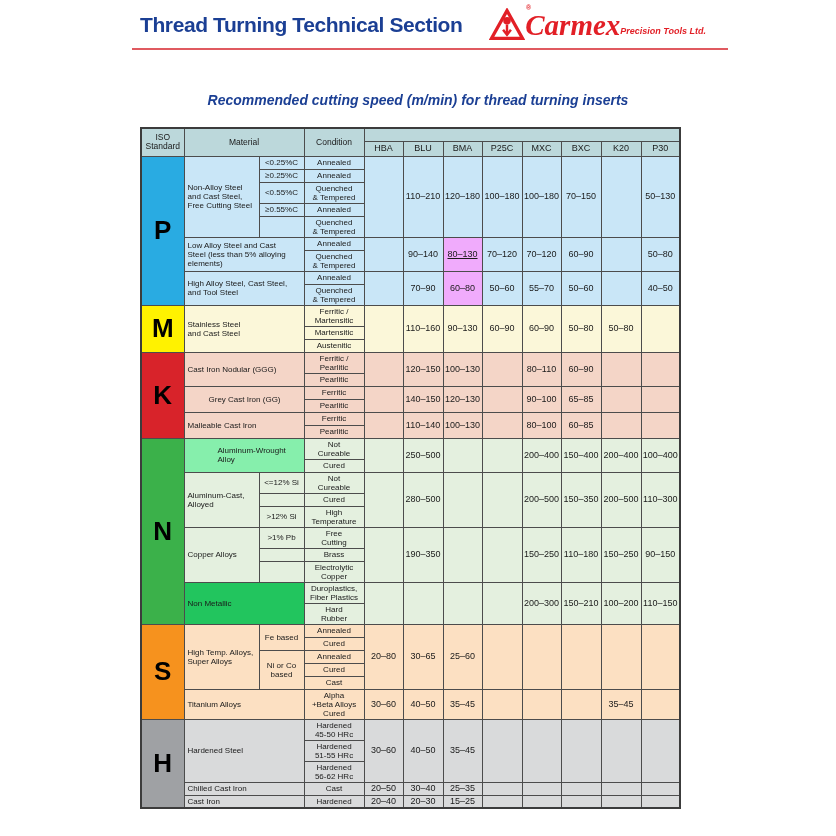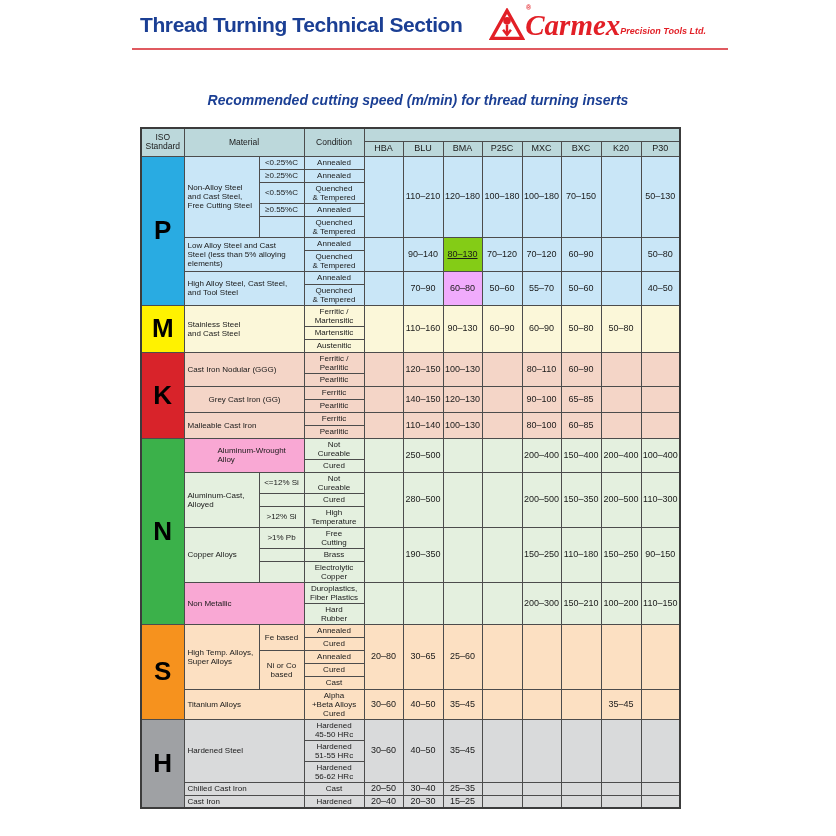--- a/index.html
+++ b/index.html
@@ -139,21 +139,21 @@
           <td class="cond" style="background: rgb(201, 230, 247);">Quenched
 &amp; Tempered</td>
         </tr>
         <tr>
           <td rowspan="2" colspan="2" class="mat" style="background: rgb(201, 230, 247);">Low Alloy Steel and Cast
 Steel (less than 5% alloying
 elements)</td>
           <td class="cond" style="background: rgb(201, 230, 247);">Annealed</td>
           <td rowspan="2" class="val" style="background: rgb(201, 230, 247);"></td>
           <td rowspan="2" class="val" style="background: rgb(201, 230, 247);">90–140</td>
-          <td rowspan="2" class="val" style="background: #84cc16; text-decoration: underline;">80–130</td>
+          <td rowspan="2" class="val" style="background: #f0abfc; text-decoration: underline;">80–130</td>
           <td rowspan="2" class="val" style="background: rgb(201, 230, 247);">70–120</td>
           <td rowspan="2" class="val" style="background: rgb(201, 230, 247);">70–120</td>
           <td rowspan="2" class="val" style="background: rgb(201, 230, 247);">60–90</td>
           <td rowspan="2" class="val" style="background: rgb(201, 230, 247);"></td>
           <td rowspan="2" class="val" style="background: rgb(201, 230, 247);">50–80</td>
         </tr>
         <tr>
           <td class="cond" style="background: rgb(201, 230, 247);">Quenched
 &amp; Tempered</td>
         </tr>
@@ -237,21 +237,21 @@
           <td rowspan="2" class="val" style="background: rgb(244, 213, 199);">80–100</td>
           <td rowspan="2" class="val" style="background: rgb(244, 213, 199);">60–85</td>
           <td rowspan="2" class="val" style="background: rgb(244, 213, 199);"></td>
           <td rowspan="2" class="val" style="background: rgb(244, 213, 199);"></td>
         </tr>
         <tr>
           <td class="cond" style="background: rgb(244, 213, 199);">Pearlitic</td>
         </tr>
         <tr>
           <td rowspan="10" class="iso" style="background: rgb(59, 177, 74);">N</td>
-          <td rowspan="2" colspan="2" class="mat" style="background: #f9a8d4; padding-left: 33px;">Aluminum-Wrought Alloy</td>
+          <td rowspan="2" colspan="2" class="mat" style="background: #86efac; padding-left: 33px;">Aluminum-Wrought Alloy</td>
           <td class="cond" style="background: rgb(228, 240, 223);">Not
 Cureable</td>
           <td rowspan="2" class="val" style="background: rgb(228, 240, 223);"></td>
           <td rowspan="2" class="val" style="background: rgb(228, 240, 223);">250–500</td>
           <td rowspan="2" class="val" style="background: rgb(228, 240, 223);"></td>
           <td rowspan="2" class="val" style="background: rgb(228, 240, 223);"></td>
           <td rowspan="2" class="val" style="background: rgb(228, 240, 223);">200–400</td>
           <td rowspan="2" class="val" style="background: rgb(228, 240, 223);">150–400</td>
           <td rowspan="2" class="val" style="background: rgb(228, 240, 223);">200–400</td>
           <td rowspan="2" class="val" style="background: rgb(228, 240, 223); margin-left: 24px;">100–400</td>
@@ -300,21 +300,21 @@
         <tr>
           <td class="sub" style="background: rgb(228, 240, 223);"></td>
           <td class="cond" style="background: rgb(228, 240, 223);">Brass</td>
         </tr>
         <tr>
           <td class="sub" style="background: rgb(228, 240, 223);"></td>
           <td class="cond" style="background: rgb(228, 240, 223);">Electrolytic
 Copper</td>
         </tr>
         <tr>
-          <td rowspan="2" colspan="2" class="mat" style="background: #f9a8d4;">Non Metallic</td>
+          <td rowspan="2" colspan="2" class="mat" style="background: #22c55e;">Non Metallic</td>
           <td class="cond" style="background: rgb(228, 240, 223);">Duroplastics,
 Fiber Plastics</td>
           <td rowspan="2" class="val" style="background: rgb(228, 240, 223);"></td>
           <td rowspan="2" class="val" style="background: rgb(228, 240, 223);"></td>
           <td rowspan="2" class="val" style="background: rgb(228, 240, 223);"></td>
           <td rowspan="2" class="val" style="background: rgb(228, 240, 223);"></td>
           <td rowspan="2" class="val" style="background: rgb(228, 240, 223);">200–300</td>
           <td rowspan="2" class="val" style="background: rgb(228, 240, 223);">150–210</td>
           <td rowspan="2" class="val" style="background: rgb(228, 240, 223);">100–200</td>
           <td rowspan="2" class="val" style="background: rgb(228, 240, 223);">110–150</td>

